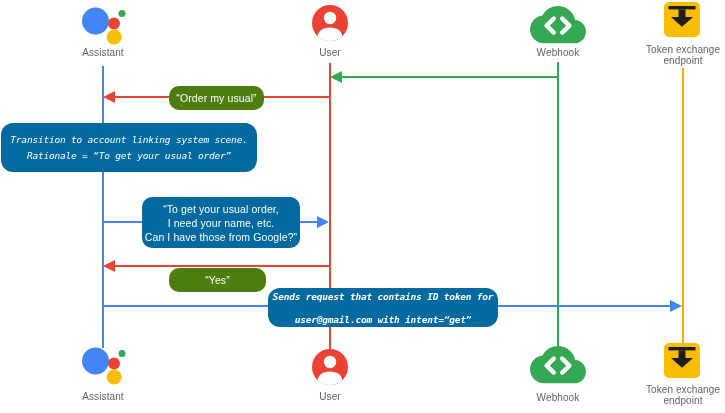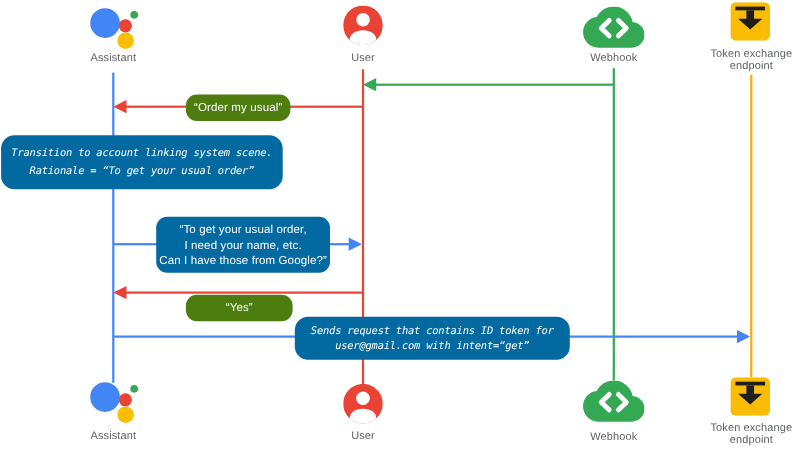--- a/index.html
+++ b/index.html
@@ -105,21 +105,21 @@
   <div class="bubble b-blue" style="left:142px;top:197px;width:158px;height:51px;">“To get your usual order,
 I need your name, etc.
 Can I have those from Google?”</div>
 
   <div class="hline" style="left:112px;top:265px;width:218px;background:#EA4335;"></div>
   <div class="ah ah-left c-red" style="left:103px;top:260px;"></div>
   <div class="bubble b-red" style="left:169px;top:268px;width:97px;height:24px;">“Yes”</div>
 
   <div class="hline" style="left:103px;top:305px;width:568px;background:#4285F4;"></div>
   <div class="ah ah-right c-blue" style="left:670px;top:300px;"></div>
-  <div class="bubble b-blue mono" style="left:268px;top:288px;width:250px;height:39px;line-height:13px;">Sends request that contains ID token for
+  <div class="bubble b-blue mono" style="left:268px;top:288px;width:230px;height:39px;line-height:23px;font-weight:bold;">Sends request that contains ID token for
 user@gmail.com with intent=“get”</div>
 
   <svg class="icon" style="left:80px;top:346px;" width="46" height="41" viewBox="0 0 46 41">
     <circle cx="15.5" cy="15" r="13.5" fill="#4285F4"></circle>
     <circle cx="34" cy="17.5" r="6" fill="#EA4335"></circle>
     <circle cx="42" cy="7.5" r="3.5" fill="#34A853"></circle>
     <circle cx="34.2" cy="31" r="7.5" fill="#FBBC04"></circle>
   </svg>
 
   <svg class="icon" style="left:312px;top:349px;" width="36" height="36" viewBox="0 0 36 36">

